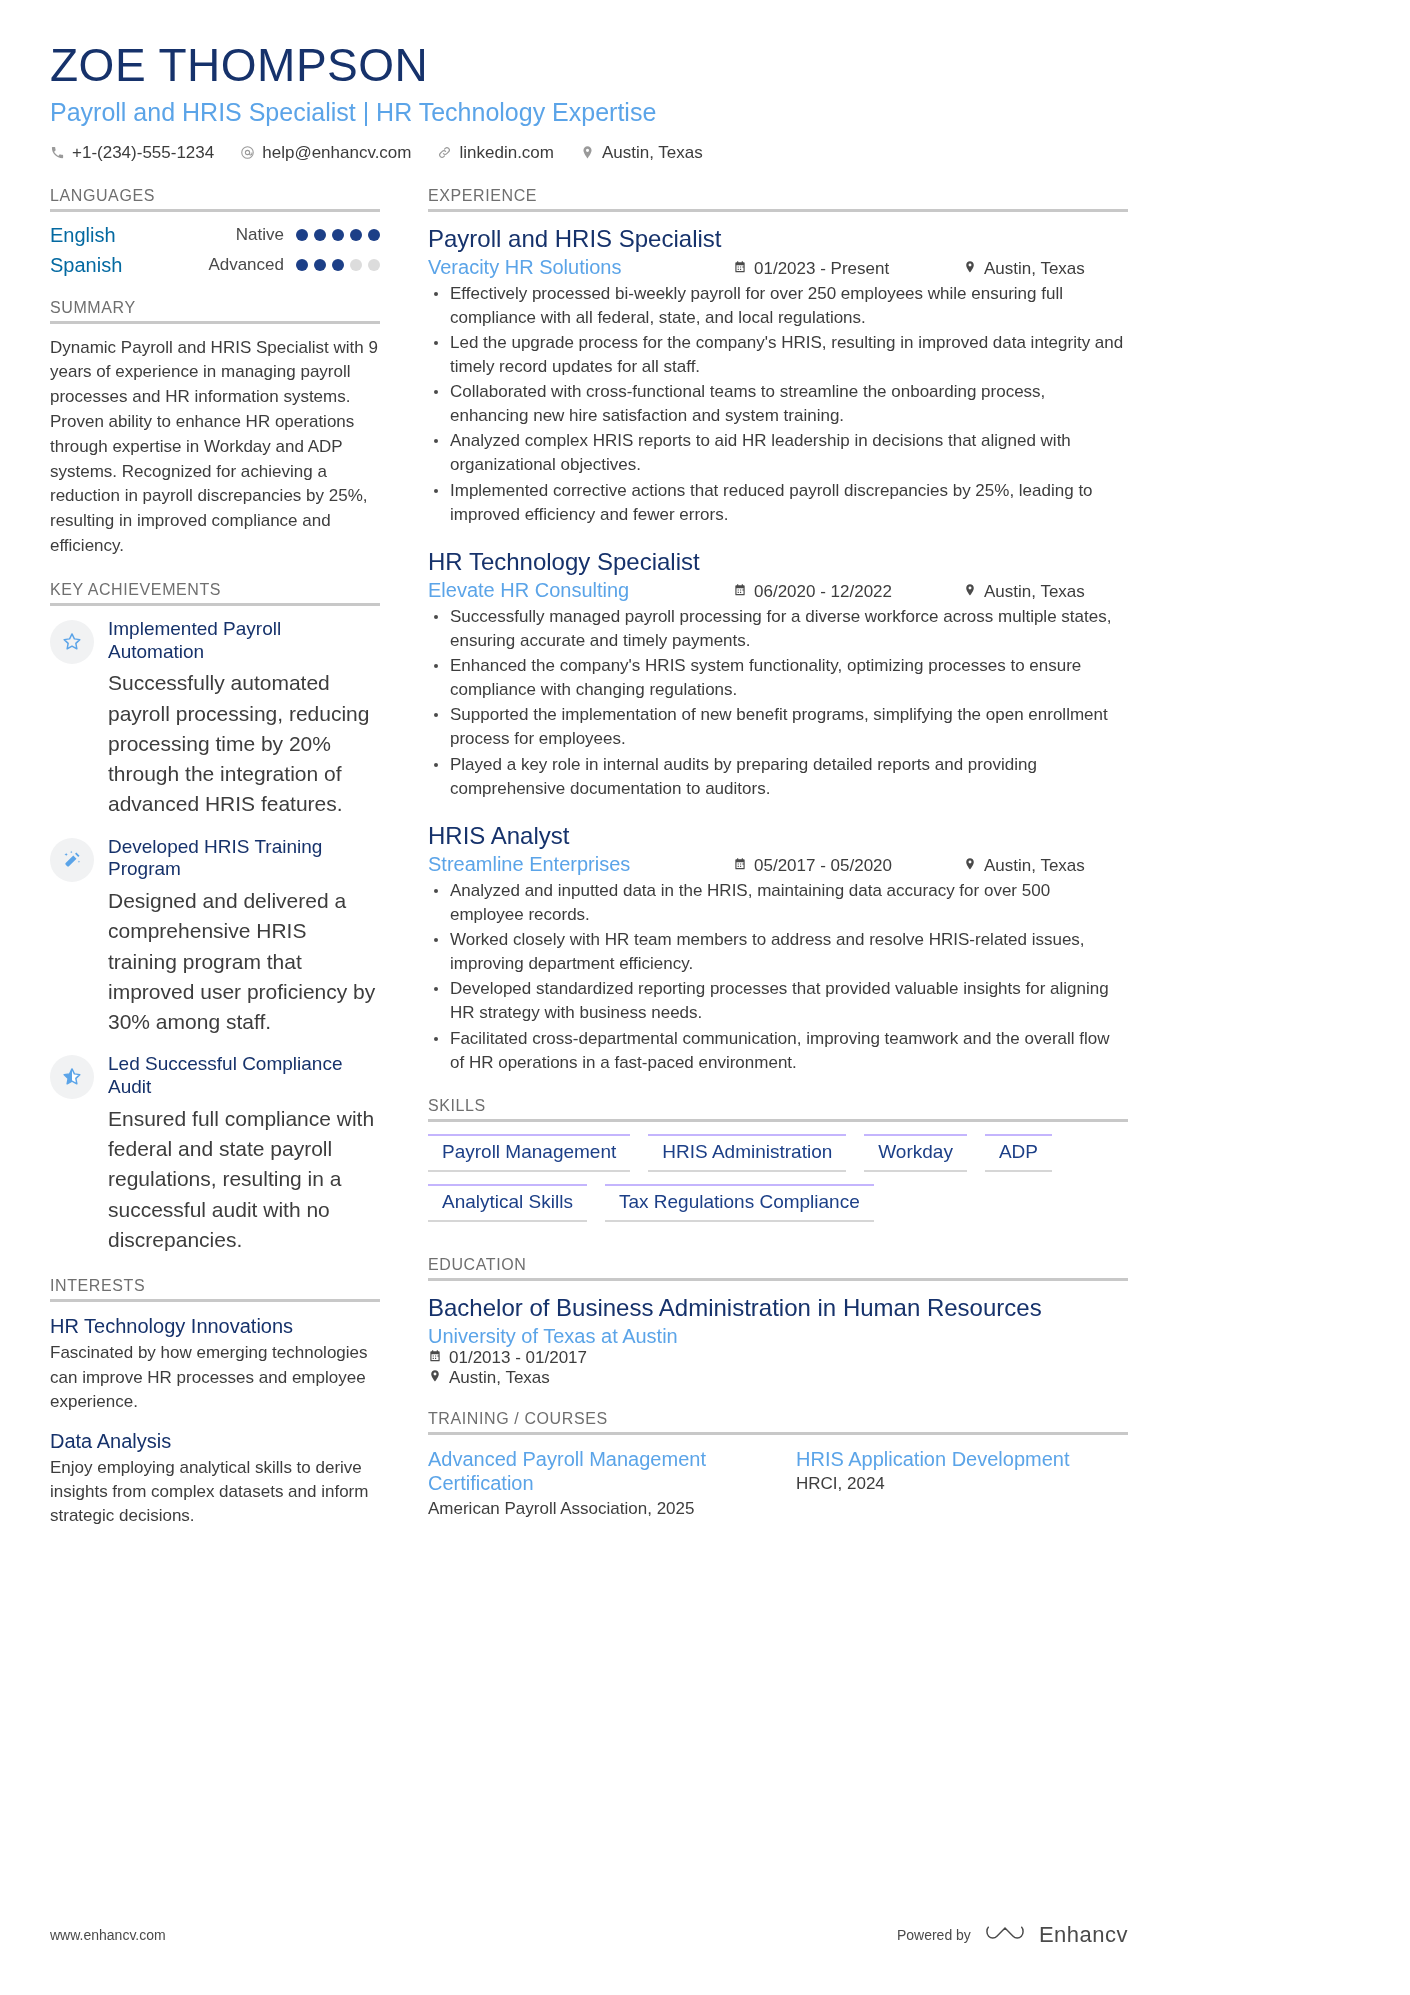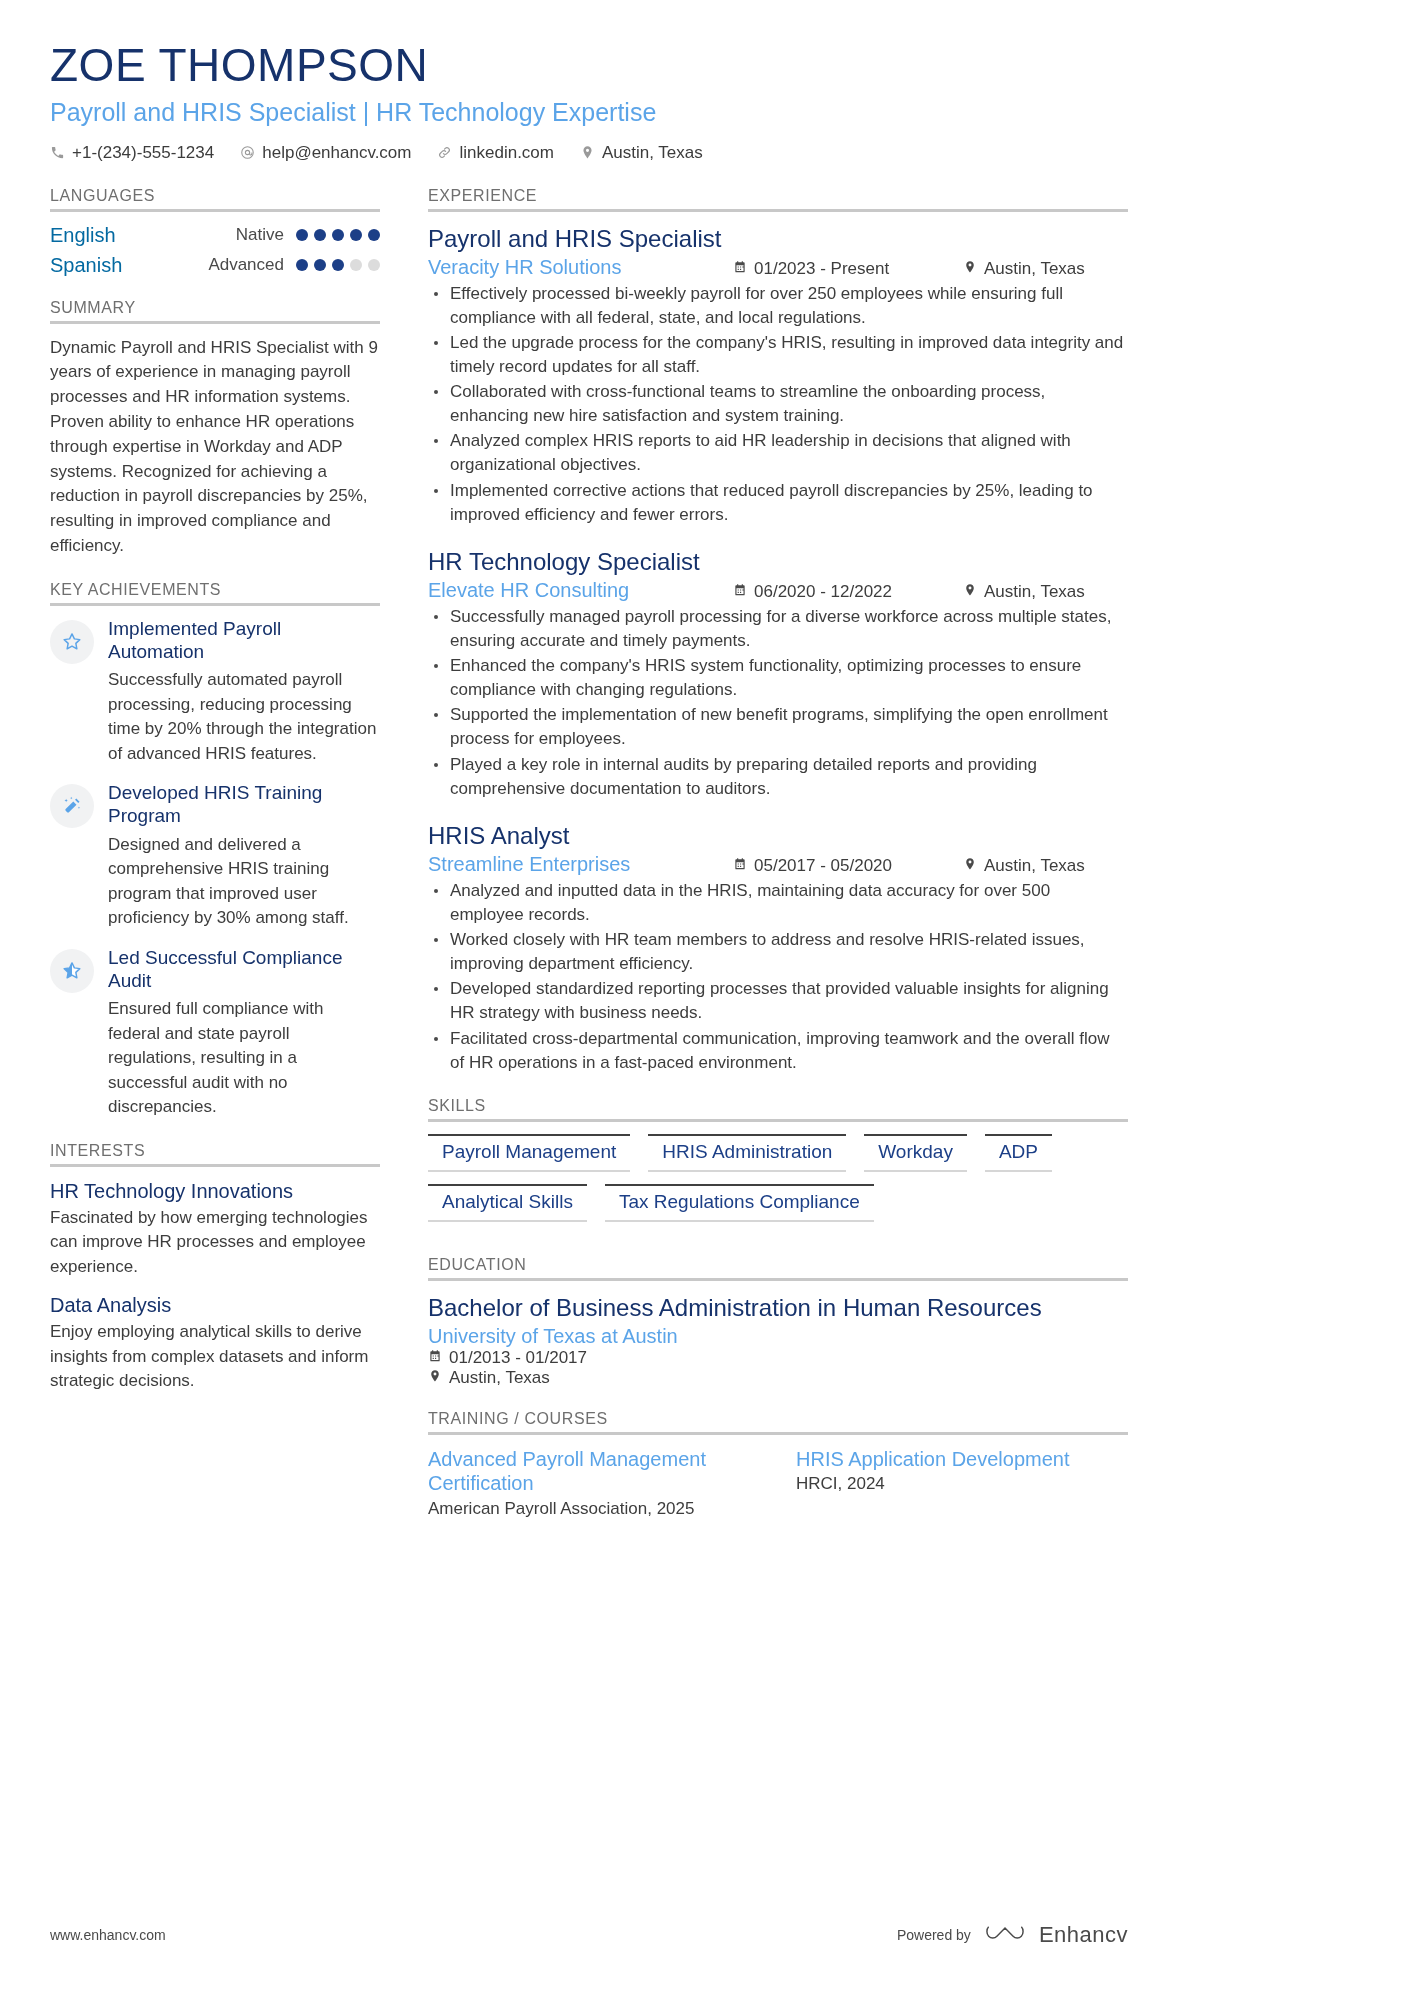--- a/index.html
+++ b/index.html
@@ -109,21 +109,21 @@
     display: flex; align-items: center; justify-content: center;
     margin-top: 2px;
   }
   .ach-body { flex: 1 1 auto; min-width: 0; }
   .ach-title {
     font-size: 19px;
     color: #16326b;
     line-height: 1.2;
     margin-bottom: 5px;
   }
-  .ach-text { font-size: 17px; line-height: 1.44; color: #3d3d3d; }
+  .ach-text { font-size: 21px; line-height: 1.44; color: #3d3d3d; }
 
   
   .interest { margin-bottom: 14px; }
   .interest-title { font-size: 20px; color: #16326b; line-height: 1.25; margin-bottom: 2px; }
   .interest-text { font-size: 17px; line-height: 1.44; color: #3d3d3d; }
 
   
   .job { margin-bottom: 20px; }
   .job-title {
     font-size: 24px;
@@ -166,21 +166,21 @@
     background: #4a4a4a;
   }
 
   
   .skills-wrap { }
   .skill-row { display: flex; flex-wrap: wrap; gap: 0 18px; }
   .skill {
     font-size: 19px;
     color: #1c3f87;
     padding: 5px 14px 7px 14px;
-    border-top: 2px solid #404040;
+    border-top: 2px solid #c4b5fd;
     border-bottom: 2px solid #d6d6d6;
     margin-bottom: 12px;
     white-space: nowrap;
   }
 
   
   .edu-degree { font-size: 24px; color: #16326b; line-height: 1.25; margin-bottom: 2px; }
   .edu-meta { display: flex; align-items: baseline; flex-direction: column; }
   .edu-school { font-size: 20px; color: #5ba4e8; flex: 1 1 auto; }
 

